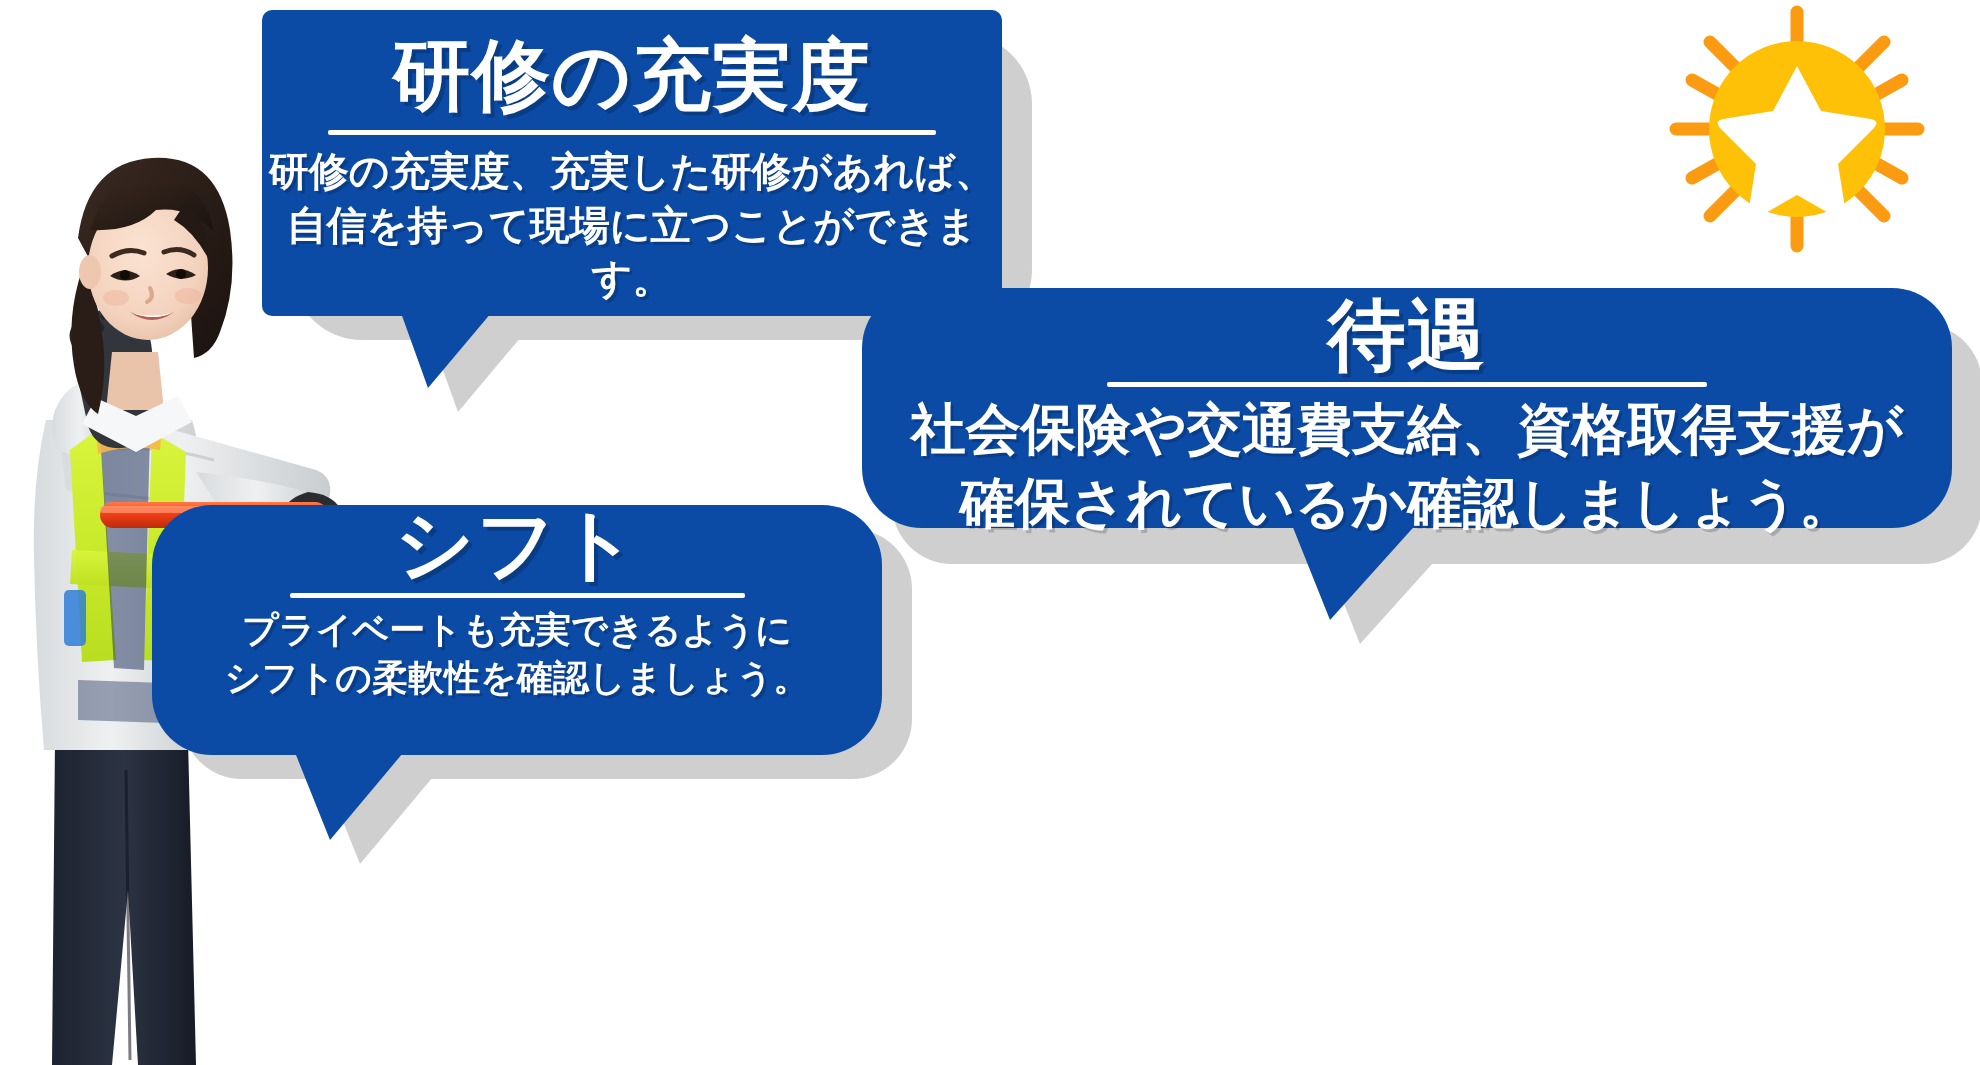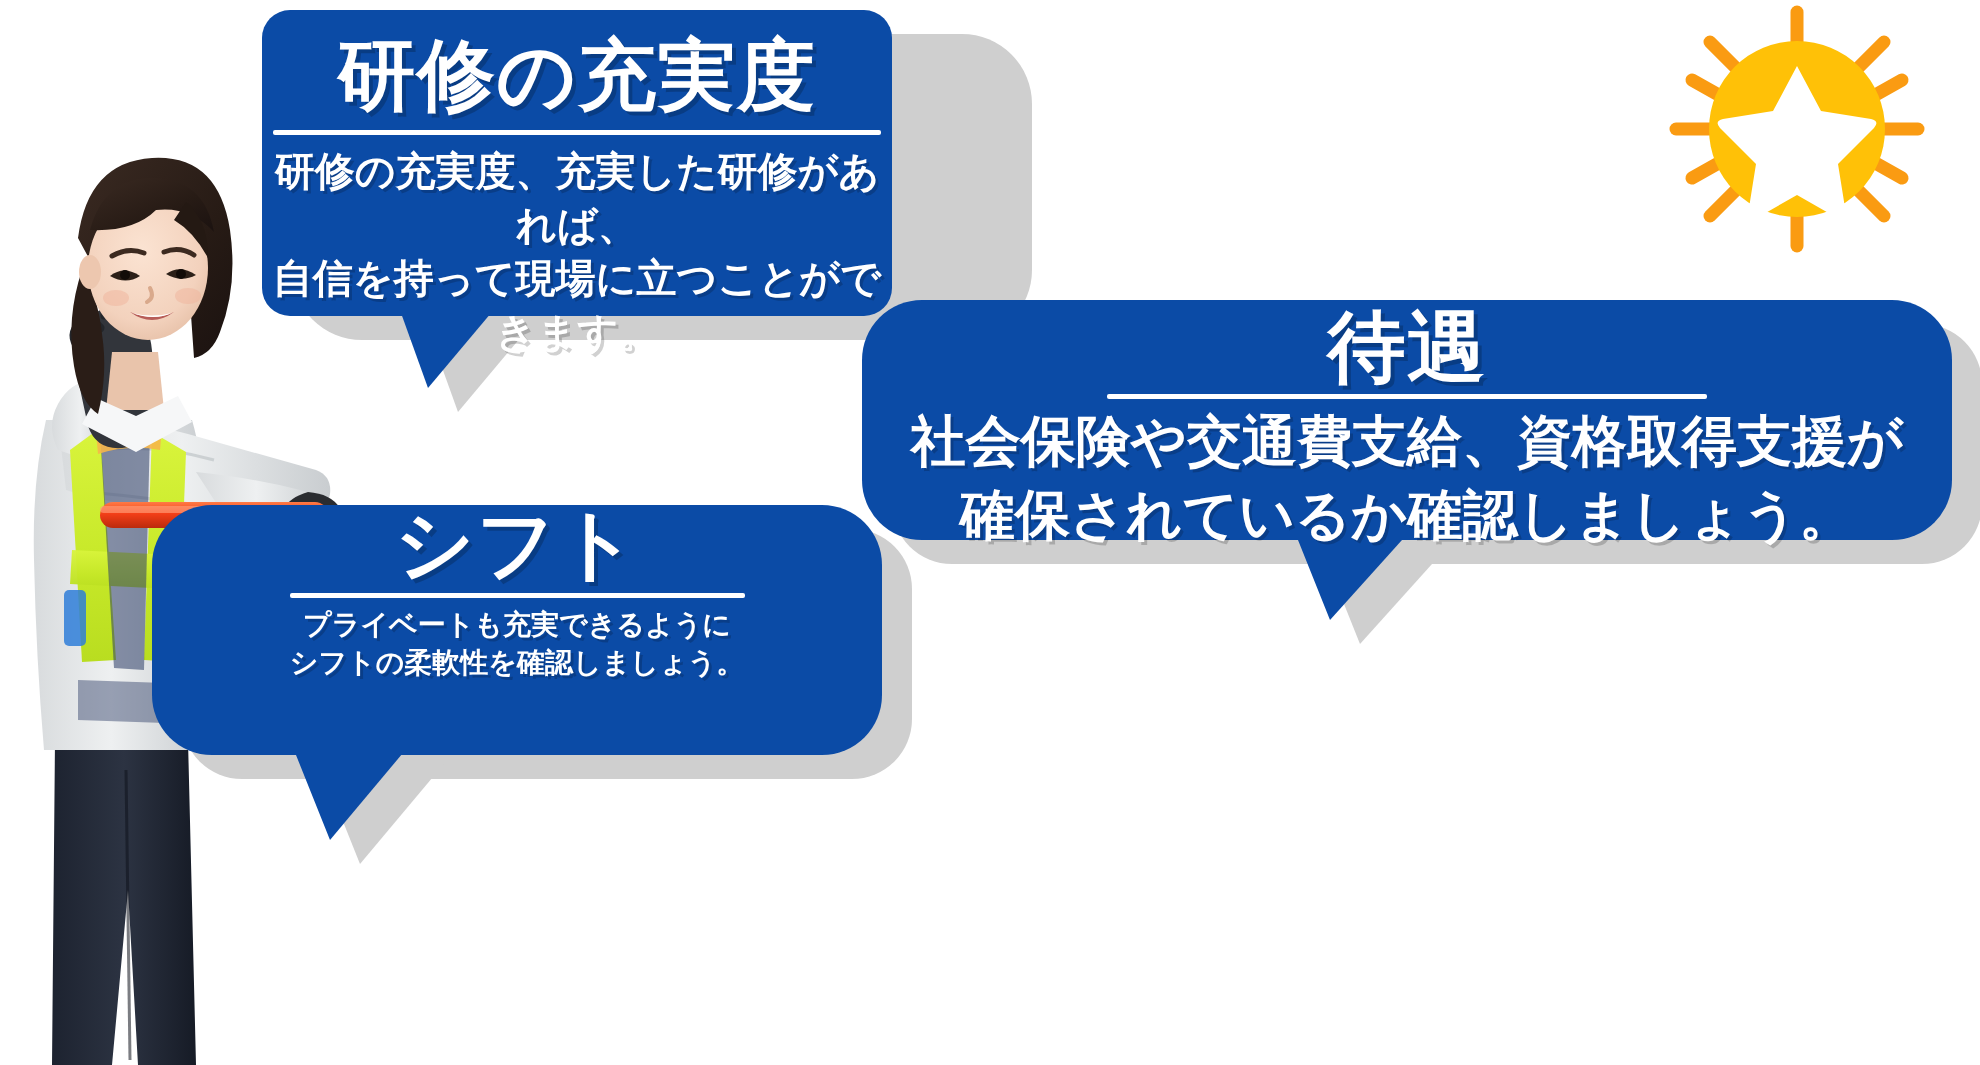--- a/index.html
+++ b/index.html
@@ -40,40 +40,40 @@
   }
   .b-body{
     font-weight:bold;
     line-height:1.34;
     text-shadow:3px 3px 0 rgba(0,0,0,.18);
     white-space:pre-line;
   }
 
   
   #bubble-training{
-    left:262px;top:10px;width:630px;height:306px;
-    border-radius:28px;
+    left:262px;top:10px;width:740px;height:306px;
+    border-radius:10px;
   }
   #bubble-training .b-title{font-size:78px;padding-top:26px;}
   #bubble-training .b-rule{width:608px;margin-top:16px;}
   #bubble-training .b-body{font-size:40px;}
   #tail-training{
     position:absolute;left:392px;top:288px;width:120px;height:100px;z-index:4;
   }
   #shadow-training{
     position:absolute;left:292px;top:34px;width:740px;height:306px;
     border-radius:70px;background:#cfcfcf;z-index:1;
   }
   #shadow-tail-training{
     position:absolute;left:422px;top:312px;width:120px;height:100px;z-index:1;
   }
 
   
   #bubble-benefits{
-    left:862px;top:300px;width:1090px;height:240px;
+    left:862px;top:288px;width:1090px;height:240px;
     border-radius:60px;
   }
   #bubble-benefits .b-title{font-size:78px;padding-top:8px;}
   #bubble-benefits .b-rule{width:600px;margin-top:8px;margin-bottom:6px;}
   #bubble-benefits .b-body{font-size:55px;}
   #tail-benefits{
     position:absolute;left:1290px;top:520px;width:130px;height:100px;z-index:4;
   }
   #shadow-benefits{
     position:absolute;left:892px;top:324px;width:1090px;height:240px;
@@ -83,21 +83,21 @@
     position:absolute;left:1320px;top:544px;width:130px;height:100px;z-index:1;
   }
 
   
   #bubble-shift{
     left:152px;top:505px;width:730px;height:250px;
     border-radius:60px;
   }
   #bubble-shift .b-title{font-size:78px;}
   #bubble-shift .b-rule{width:455px;margin-top:10px;margin-bottom:8px;}
-  #bubble-shift .b-body{font-size:28px;}
+  #bubble-shift .b-body{font-size:36px;}
   #tail-shift{
     position:absolute;left:288px;top:735px;width:130px;height:105px;z-index:4;
   }
   #shadow-shift{
     position:absolute;left:182px;top:529px;width:730px;height:250px;
     border-radius:60px;background:#cfcfcf;z-index:1;
   }
   #shadow-tail-shift{
     position:absolute;left:318px;top:759px;width:130px;height:105px;z-index:1;
   }

